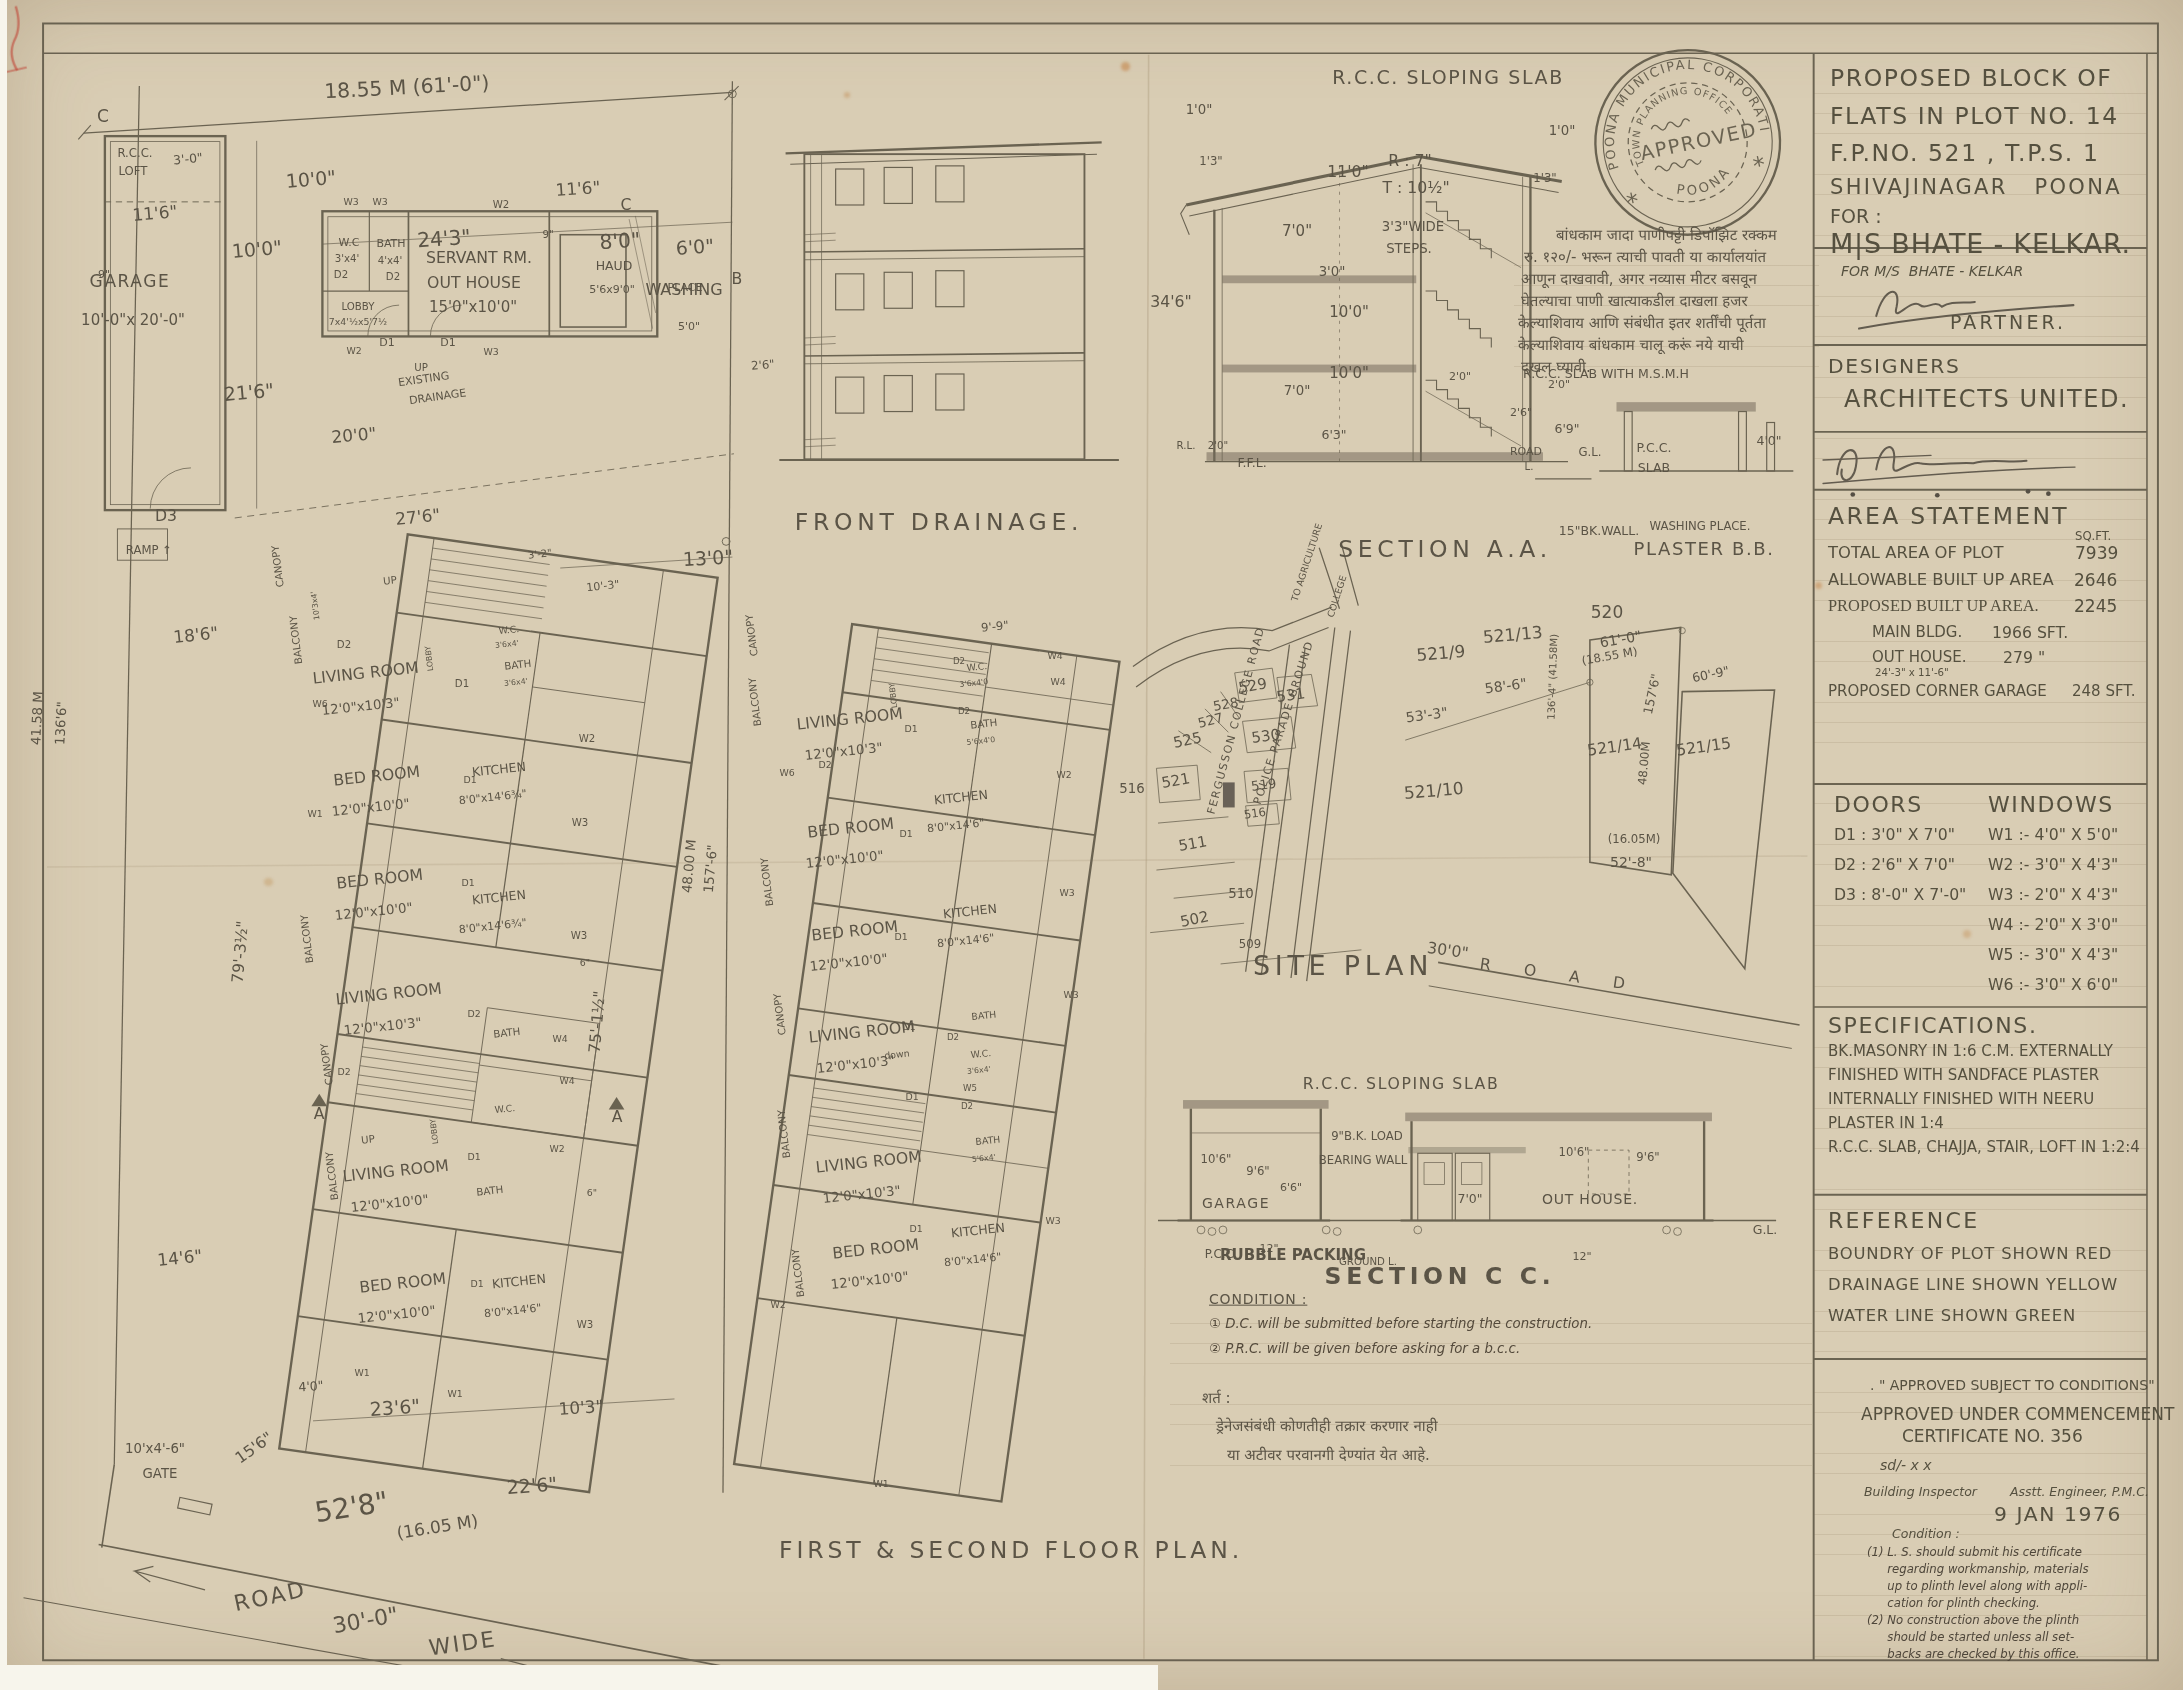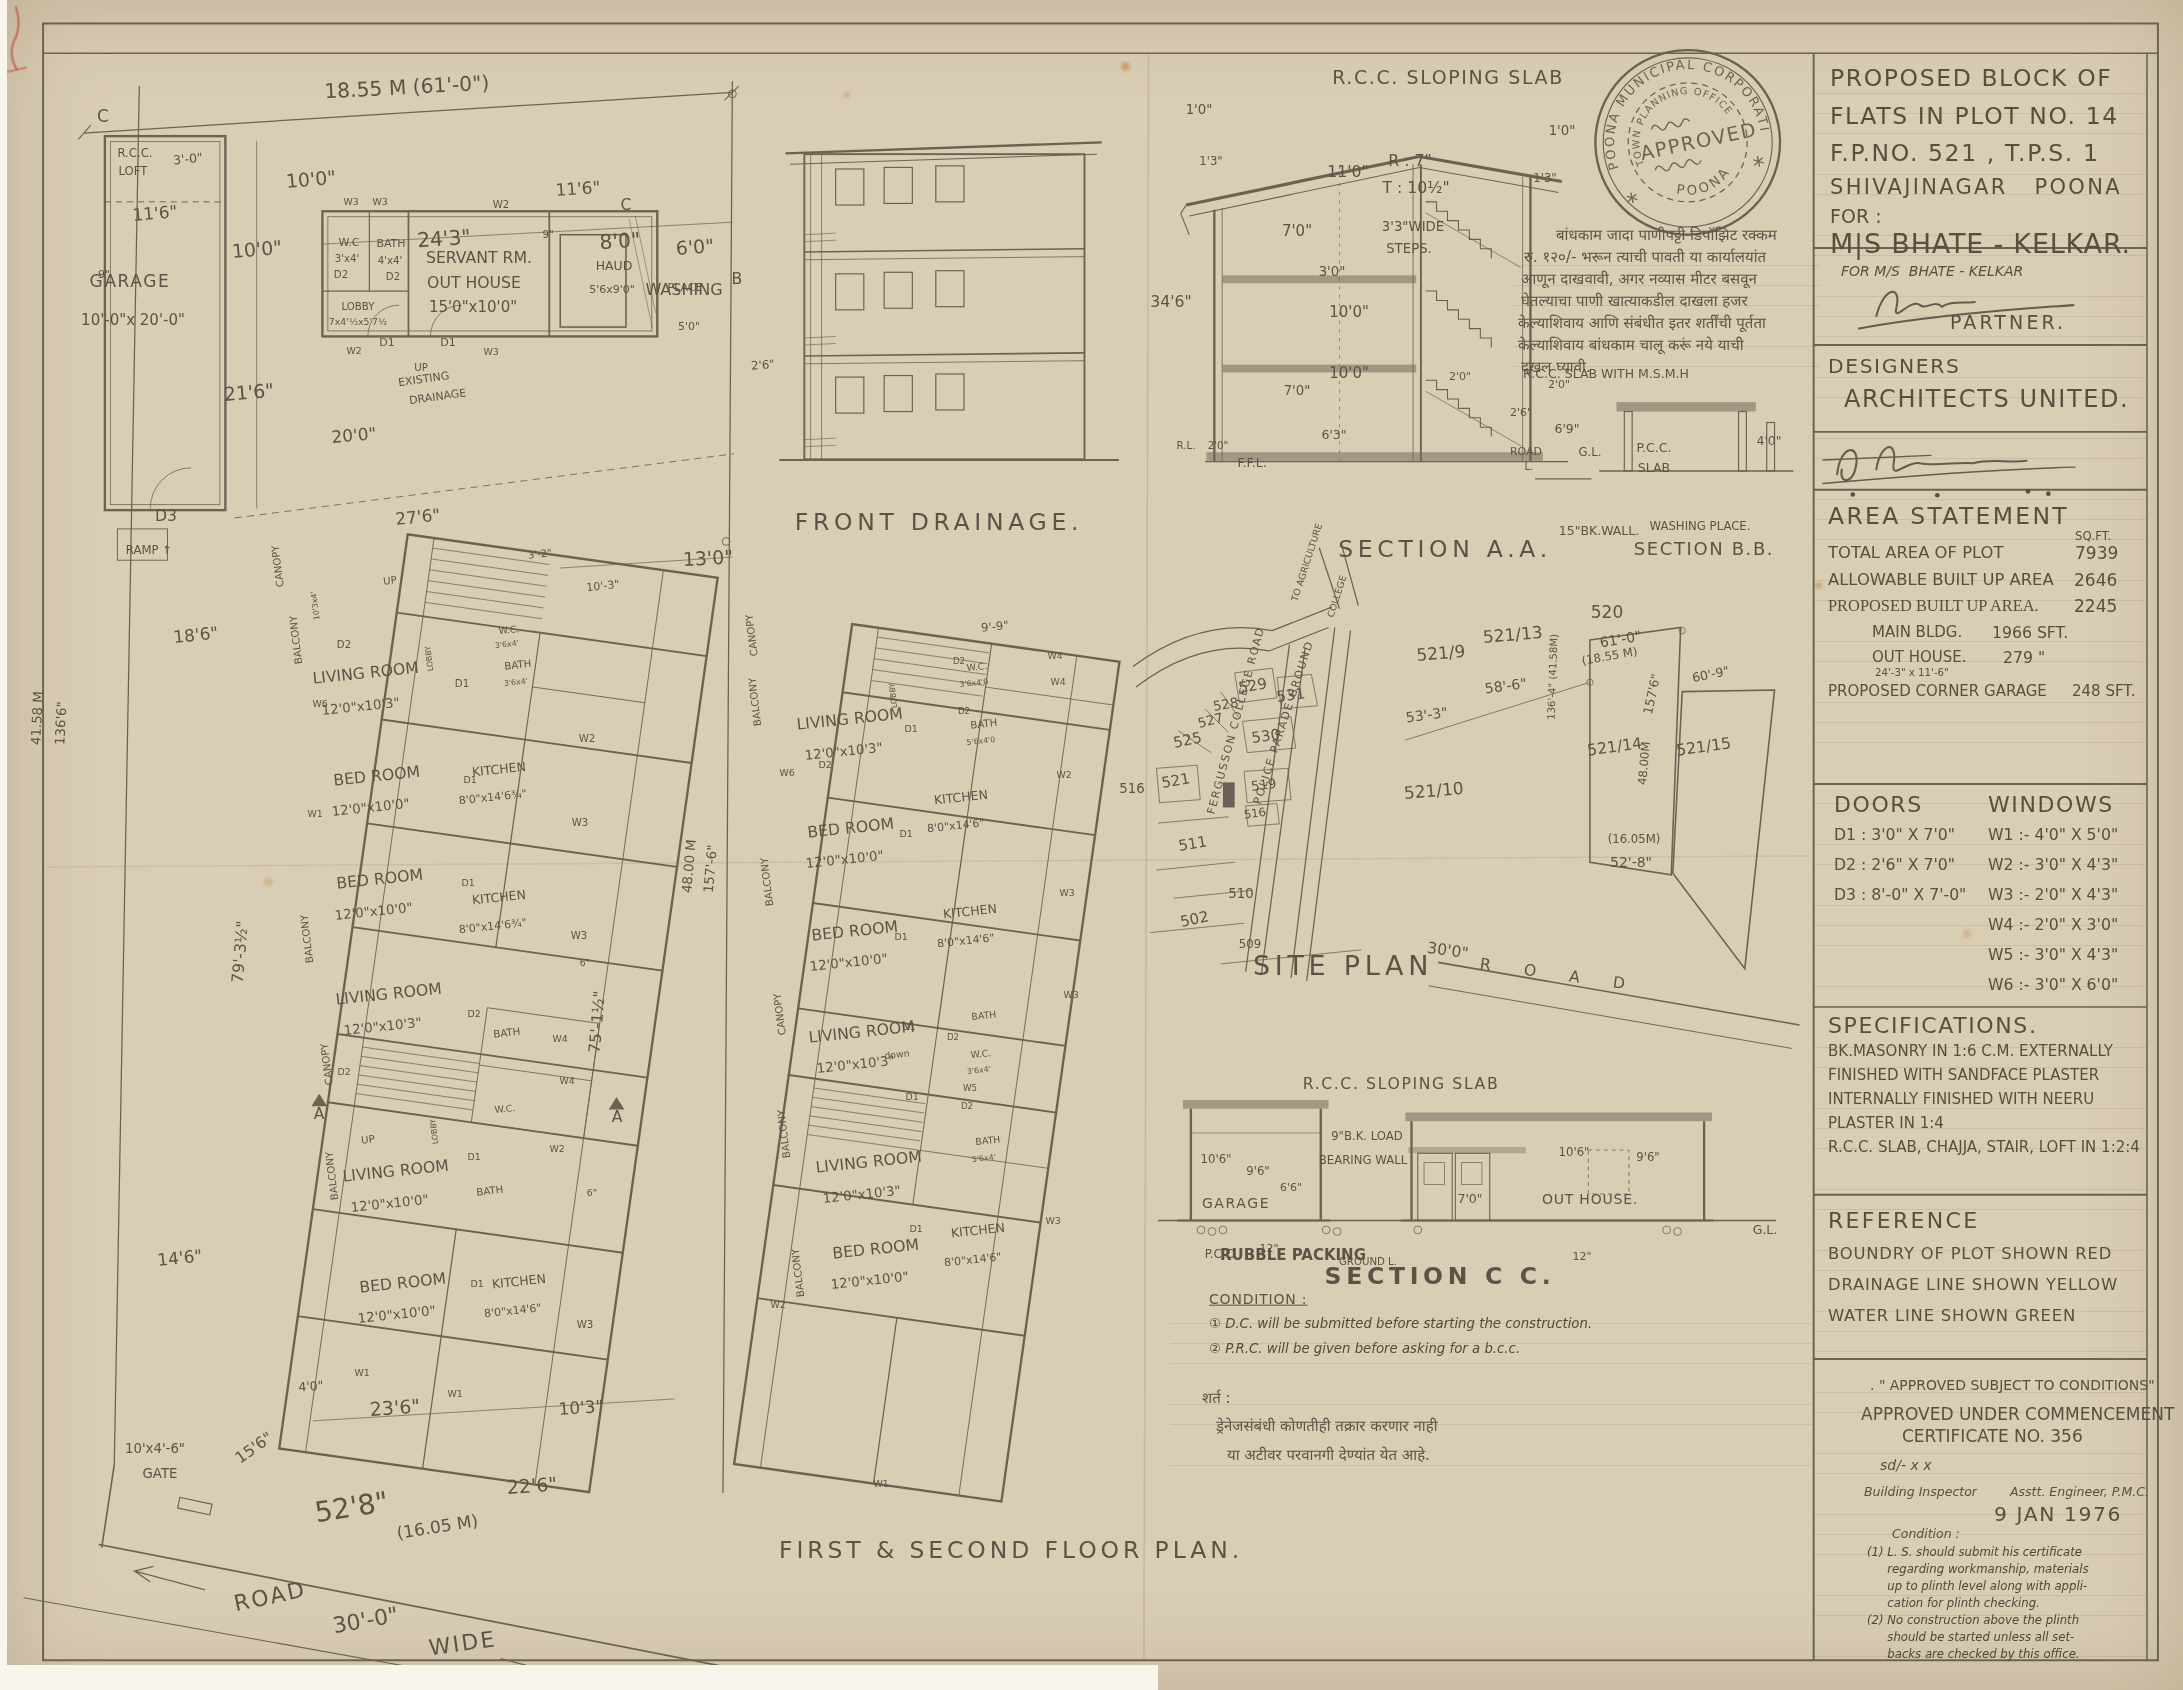--- a/index.html
+++ b/index.html
@@ -551,21 +551,21 @@
       <div class="ann" style="left: 1529px; top: 467px; font-size: 10.2px; transform: translate(-50%, -50%) rotate(0deg);">L.</div>
       <div class="ann" style="left: 1590px; top: 452px; font-size: 11.7px; transform: translate(-50%, -50%) rotate(0deg);">G.L.</div>
       <div class="ann" style="left: 1654px; top: 448px; font-size: 12.5px; transform: translate(-50%, -50%) rotate(0deg);">P.C.C.</div>
       <div class="ann" style="left: 1654px; top: 468px; font-size: 12.5px; transform: translate(-50%, -50%) rotate(0deg);">SLAB</div>
       <div class="ann" style="left: 1769px; top: 441px; font-size: 12.5px; transform: translate(-50%, -50%) rotate(0deg);">4'0"</div>
       <div class="ann" style="left: 1460px; top: 377px; font-size: 11px; transform: translate(-50%, -50%) rotate(0deg);">2'0"</div>
       <div class="ann" style="left: 1606px; top: 374px; font-size: 12.5px; transform: translate(-50%, -50%) rotate(0deg);">R.C.C. SLAB WITH M.S.M.H</div>
       <div class="ann" style="left: 1599px; top: 531px; font-size: 12.5px; transform: translate(-50%, -50%) rotate(0deg);">15"BK.WALL.</div>
       <div class="ann" style="left: 1700px; top: 526px; font-size: 11.7px; transform: translate(-50%, -50%) rotate(0deg);">WASHING PLACE.</div>
       <div class="ann" style="left: 1445px; top: 549px; font-size: 23.5px; letter-spacing: 4.7px; transform: translate(-50%, -50%) rotate(0deg);">SECTION A.A.</div>
-      <div class="ann" style="left: 1704px; top: 549px; font-size: 18px; letter-spacing: 1.6px; transform: translate(-50%, -50%) rotate(0deg);">SECTION B.B.</div>
+      <div class="ann" style="left: 1704px; top: 549px; font-size: 18px; letter-spacing: 1.6px; transform: translate(-50%, -50%) rotate(0deg);">PLASTER B.B.</div>
       <div class="ann" style="left: 1343px; top: 966px; font-size: 27px; letter-spacing: 4.7px; transform: translate(-50%, -50%) rotate(0deg);">SITE PLAN</div>
       <div class="ann" style="left: 1253px; top: 689px; font-size: 15px; transform: translate(-50%, -50%) rotate(-10deg);">529</div>
       <div class="ann" style="left: 1291px; top: 698px; font-size: 15px; transform: translate(-50%, -50%) rotate(-8deg);">531</div>
       <div class="ann" style="left: 1226px; top: 707px; font-size: 13.3px; transform: translate(-50%, -50%) rotate(-10deg);">528</div>
       <div class="ann" style="left: 1211px; top: 724px; font-size: 13.3px; transform: translate(-50%, -50%) rotate(-14deg);">527</div>
       <div class="ann" style="left: 1188px; top: 744px; font-size: 15px; transform: translate(-50%, -50%) rotate(-12deg);">525</div>
       <div class="ann" style="left: 1266px; top: 739px; font-size: 15px; transform: translate(-50%, -50%) rotate(-8deg);">530</div>
       <div class="ann" style="left: 1132px; top: 789px; font-size: 13.3px; transform: translate(-50%, -50%) rotate(0deg);">516</div>
       <div class="ann" style="left: 1176px; top: 784px; font-size: 15px; transform: translate(-50%, -50%) rotate(-10deg);">521</div>
       <div class="ann" style="left: 1264px; top: 787px; font-size: 13.3px; transform: translate(-50%, -50%) rotate(-8deg);">519</div>

